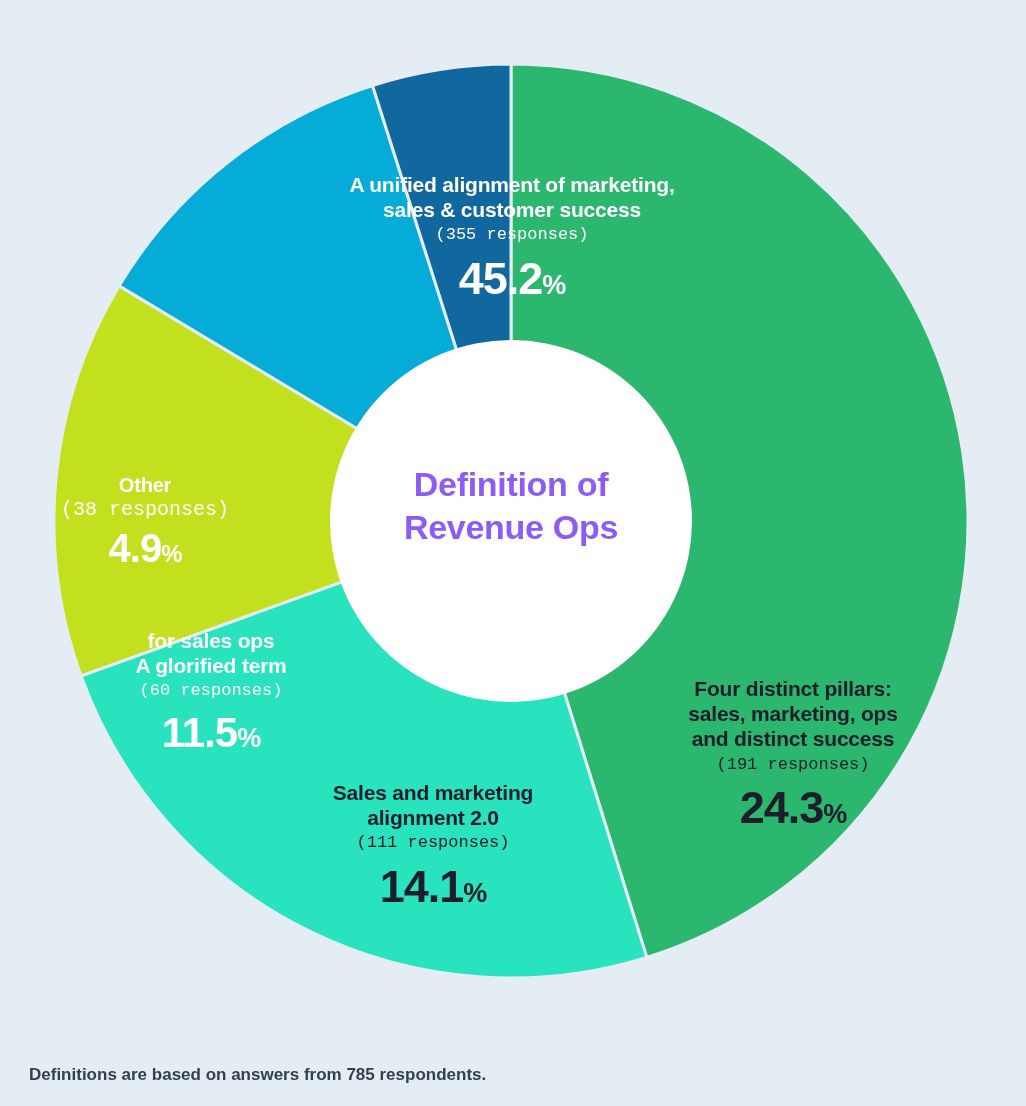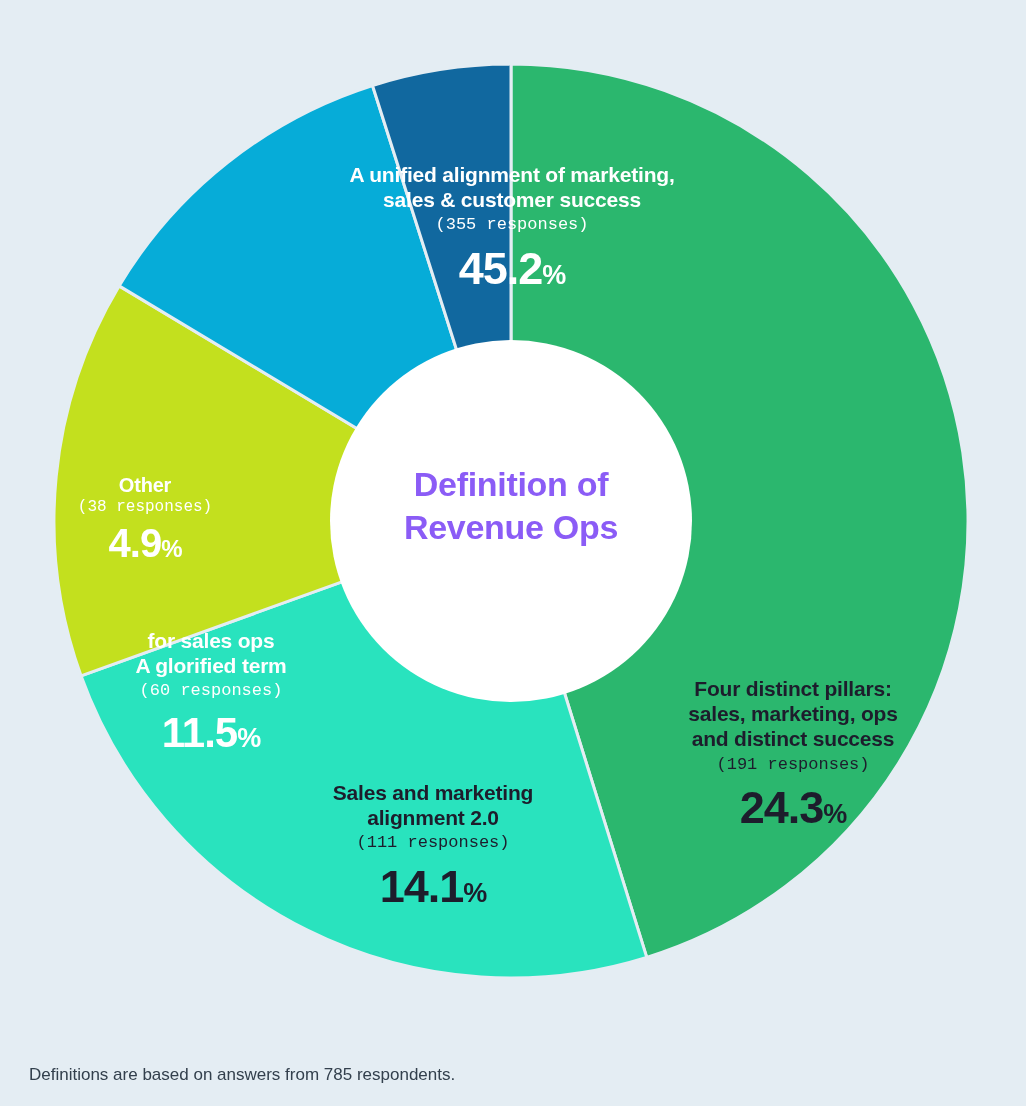--- a/index.html
+++ b/index.html
@@ -63,28 +63,28 @@
     letter-spacing: -1px;
   }
   .seg-pct .pct-sign {
     font-size: 27px;
     font-weight: bold;
   }
   .light-text { color: #ffffff; }
   .dark-text  { color: #1d1d2c; }
 
   
-  #label-unified   { left: 256px; top: 162px; width: 512px; }
+  #label-unified   { left: 256px; top: 172px; width: 512px; }
   #label-pillars   { left: 640px; top: 676px; width: 306px; }
   #label-alignment { left: 300px; top: 780px; width: 266px; }
   #label-glorified { left: 92px;  top: 628px; width: 238px; }
   #label-other     { left: 38px;  top: 473px; width: 214px; }
 
   #label-other .seg-title { font-size: 20px; }
-  #label-other .seg-resp  { font-size: 16px; margin-top: 1px; }
+  #label-other .seg-resp  { font-size: 20px; margin-top: 1px; }
   #label-other .seg-pct   { font-size: 40px; margin-top: 2px; }
   #label-other .seg-pct .pct-sign { font-size: 24px; }
 
   #label-glorified .seg-pct { font-size: 42px; }
 
   
   #center-text {
     position: absolute;
     left: 331px;
     top: 463px;
@@ -97,20 +97,21 @@
     letter-spacing: -0.3px;
     pointer-events: none;
   }
   
   #footnote {
     position: absolute;
     left: 29px;
     top: 1065px;
     font-size: 17px;
     color: #33404d;
+    font-weight: bold;
   }
 </style>
 </head>
 <body>
 
 <div id="chart-root">
 
   <svg id="donut" viewBox="0 0 1026 1106">
     <g id="slices">
         <path d="M 511 521 L 511.00 64.00 A 457 457 0 0 1 646.75 957.37 Z" class="seg-path" fill="#2bb76e"></path>

